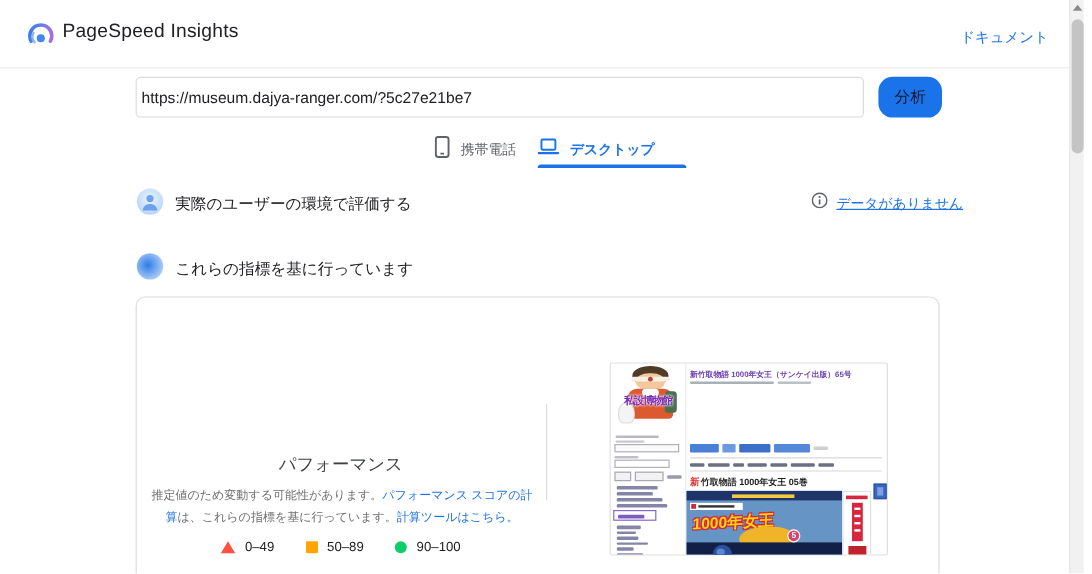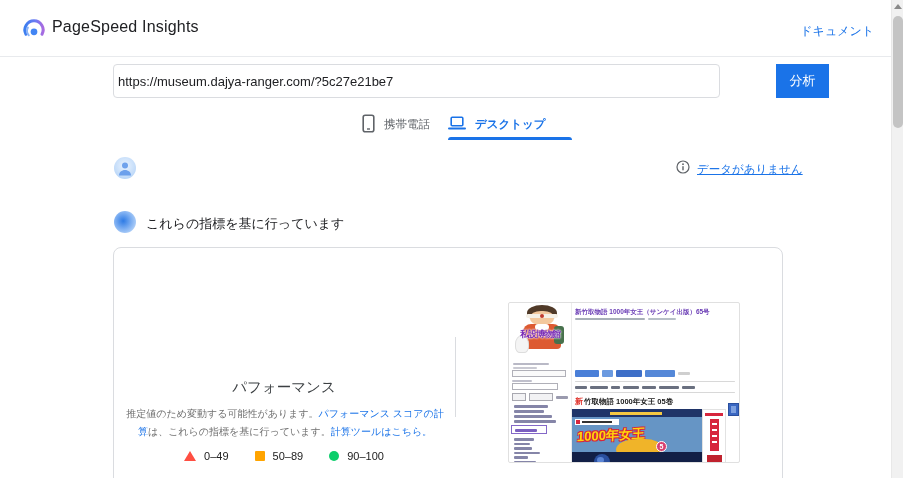--- a/index.html
+++ b/index.html
@@ -14,22 +14,22 @@
   .header-rule { left:0; top:56px; width:898px; height:1px; background:#e8eaed; }
 
   
   .scrollbar { right:7px; top:0; width:12px; height:478px; background:#f1f1f1; border-left:1px solid #e8e8e8; }
   .sb-arrow { left:2px; top:4px; width:0; height:0; border-left:4px solid transparent; border-right:4px solid transparent; border-bottom:5px solid #8a8a8a; }
   .sb-thumb { left:1px; top:16px; width:10px; height:112px; background:#c4c4c4; border-radius:5px; }
 
   
   .url-input { left:113px; top:64px; width:607px; height:34px; border:1px solid #dadce0; border-radius:4px;
                padding:0 4px; font-size:13px; color:#202124; font-family:"Liberation Sans",sans-serif; outline:none; background:#fff; }
-  .analyze-btn { left:776px; top:64px; width:53px; height:34px; background:#1a73e8; color:#ffffff; border:none;
-                 border-radius:0; font-size:13px; cursor:pointer; font-family:"Liberation Sans",sans-serif; }
+  .analyze-btn { left:732px; top:64px; width:53px; height:34px; background:#1a73e8; color:#0f172a; border:none;
+                 border-radius:12px; font-size:13px; cursor:pointer; font-family:"Liberation Sans",sans-serif; }
 
   
   .tab { top:110px; height:28px; display:flex; align-items:center; gap:9px; font-size:11.5px; cursor:pointer; }
   .tab-mobile { left:362px; color:#5f6368; }
   .tab-desktop { left:448px; color:#1a73e8; font-weight:bold; }
   .tab-underline { left:448px; top:137px; width:124px; height:3px; background:#1a73e8; border-radius:3px 3px 0 0; }
 
   
   .sec-icon { width:24px; height:24px; }
   .sec1-icon { left:113px; top:156px; }
@@ -126,20 +126,21 @@
           <stop offset="0" stop-color="#eaf3fe"></stop>
             <stop offset="0.7" stop-color="#c3dcf9"></stop>
             <stop offset="1" stop-color="#a9ccf6"></stop>
         </radialGradient>
       </defs>
       <circle cx="12" cy="12" r="11" fill="url(#rgUser)"></circle>
       <circle cx="12" cy="9.5" r="3" fill="#5b94e9" opacity="0.85"></circle>
       <path d="M6 19.5 c0-3.4 2.7-5.6 6-5.6 s6 2.2 6 5.6" fill="#5b94e9" opacity="0.85"></path>
     </svg>
   </div>
+  <div class="abs sec1-title">実際のユーザーの環境で評価する</div>
   <div class="abs info-icon">
     <svg width="14" height="14" viewBox="0 0 14 14">
       <circle cx="7" cy="7" r="6" fill="none" stroke="#5f6368" stroke-width="1.2"></circle>
       <circle cx="7" cy="4.2" r="0.9" fill="#5f6368"></circle>
       <rect x="6.3" y="6" width="1.4" height="4.5" rx="0.7" fill="#5f6368"></rect>
     </svg>
   </div>
   <div class="abs sec1-status">データがありません</div>
 
   <div class="abs sec-icon sec2-icon">

